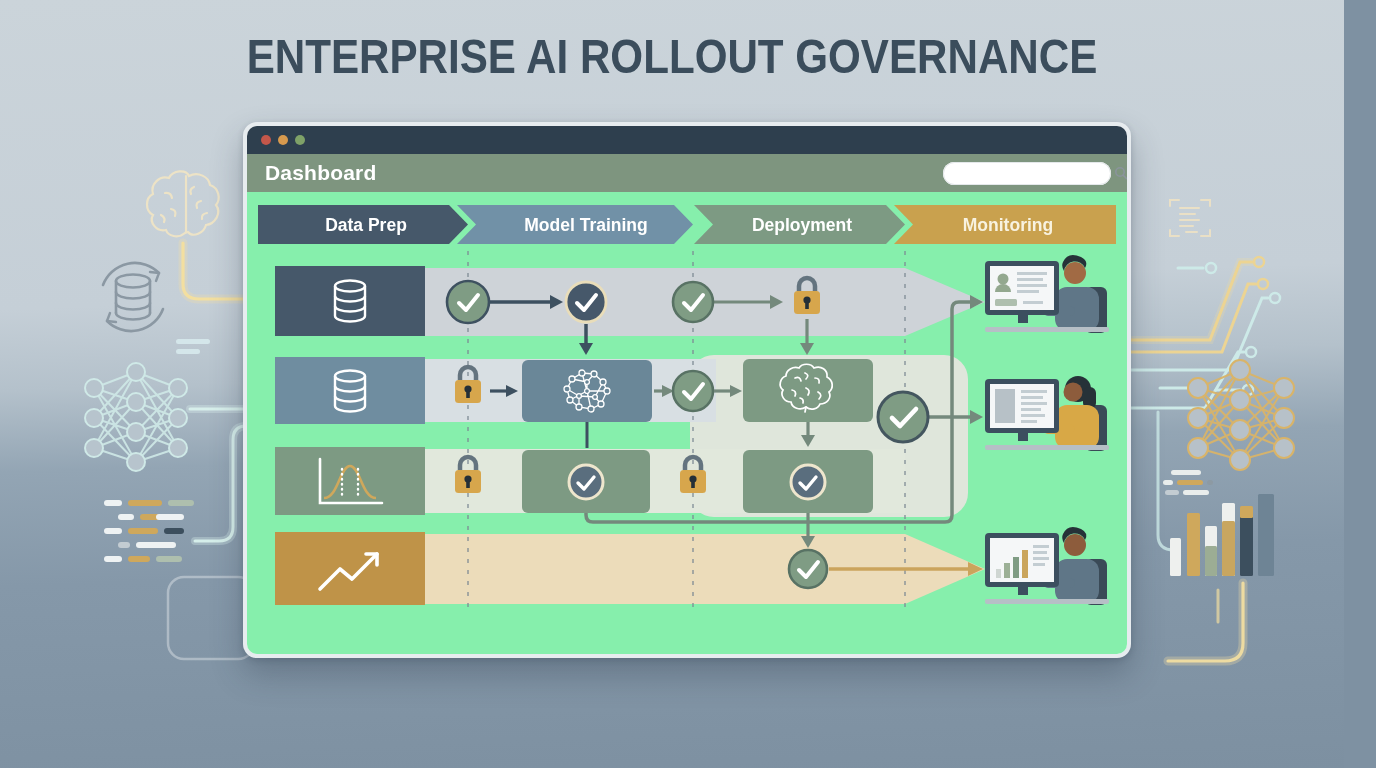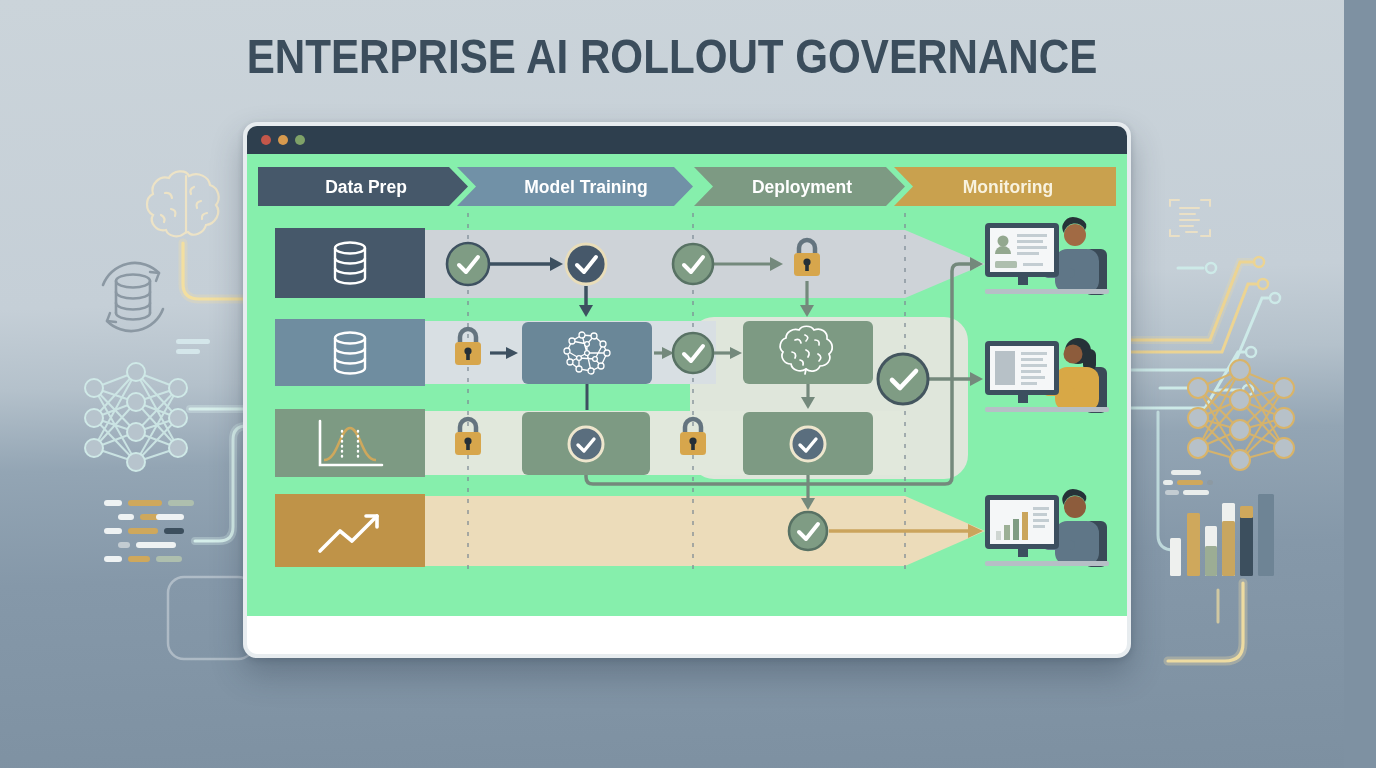--- a/index.html
+++ b/index.html
@@ -194,20 +194,32 @@
               <circle cx="5" cy="5" r="5" fill="#c4574a"></circle>
             </svg>
           <svg width="10" height="10">
               <circle cx="5" cy="5" r="5" fill="#d79a4e"></circle>
             </svg>
           <svg width="10" height="10">
               <circle cx="5" cy="5" r="5" fill="#7fa268"></circle>
             </svg>
         </div>
       </div>
+      <div class="headerbar">
+        <span class="htitle">Dashboard</span>
+        <div class="search">
+          <input type="text" placeholder="" style="">
+          <span class="mag">
+            <svg width="14" height="14" viewBox="0 0 14 14">
+                <circle cx="6" cy="6" r="4.2" fill="none" stroke="#8a949c" stroke-width="1.6"></circle>
+                <path d="M9.2,9.2 L12.6,12.6" stroke="#8a949c" stroke-width="1.6" stroke-linecap="round"></path>
+              </svg>
+          </span>
+        </div>
+      </div>
 
       <div class="content">
         <svg class="diagram" width="860" height="445" viewBox="0 0 860 445">
 
           <rect x="434" y="160" width="278" height="162" rx="24" fill="#dfe6db"></rect>
 
           <polygon points="169,73 649,73 729,107 649,141 169,141" fill="#ced3d8"></polygon>
           <rect x="169" y="164" width="291" height="63" fill="#d8dfe3"></rect>
           <rect x="169" y="254" width="480" height="64" fill="#e1e8dc"></rect>
           <polygon points="169,339 649,339 729,374 649,409 169,409" fill="#ecdcba"></polygon>

